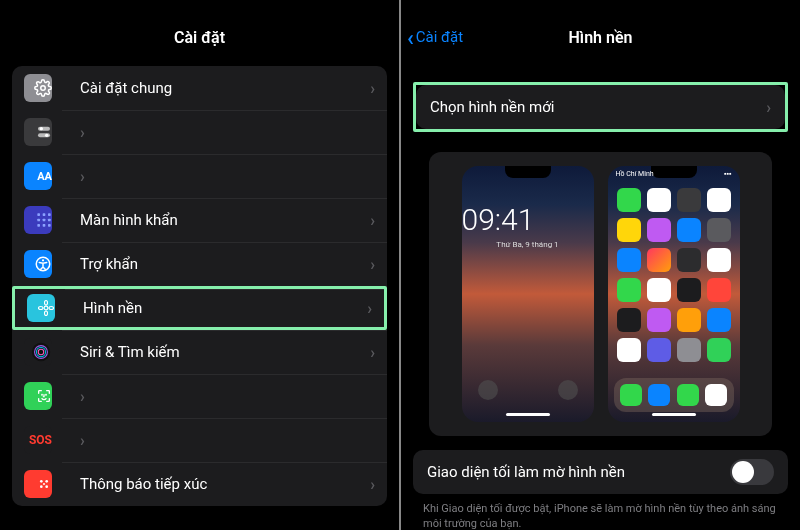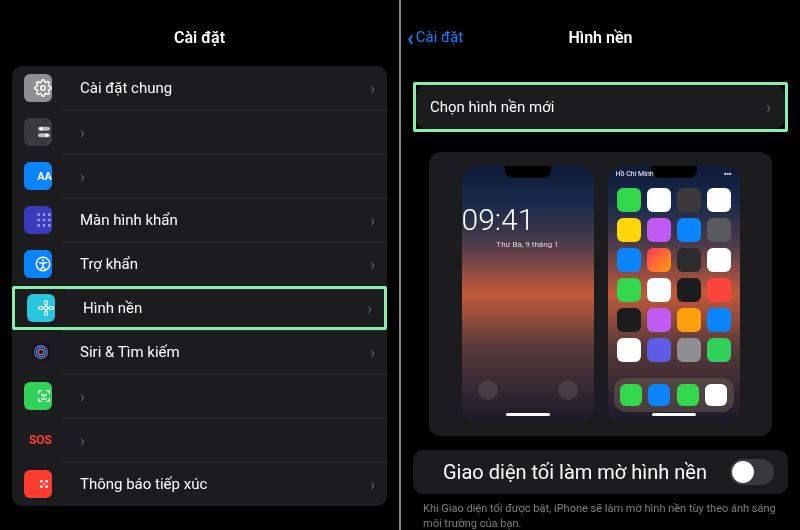--- a/index.html
+++ b/index.html
@@ -442,20 +442,20 @@
         <div class="app" style="background:#32d74b"></div>
         <div class="app" style="background:#0a84ff"></div>
         <div class="app" style="background:#32d74b"></div>
         <div class="app" style="background:#fff"></div>
       </div>
       <div class="home-bar"></div>
     </div>
   </div>
 
   <div class="dim-row">
-    <span style="font-size:20px;margin-left:16px;">Giao diện tối làm mờ hình nền</span>
+    <span style="font-size:15px;">Giao diện tối làm mờ hình nền</span>
     <div class="toggle">
       <div class="toggle-knob"></div>
     </div>
   </div>
 
   <div class="footnote">Khi Giao diện tối được bật, iPhone sẽ làm mờ hình nền tùy theo ánh sáng môi trường của bạn.</div>
 </div>
 
 </body></html>

